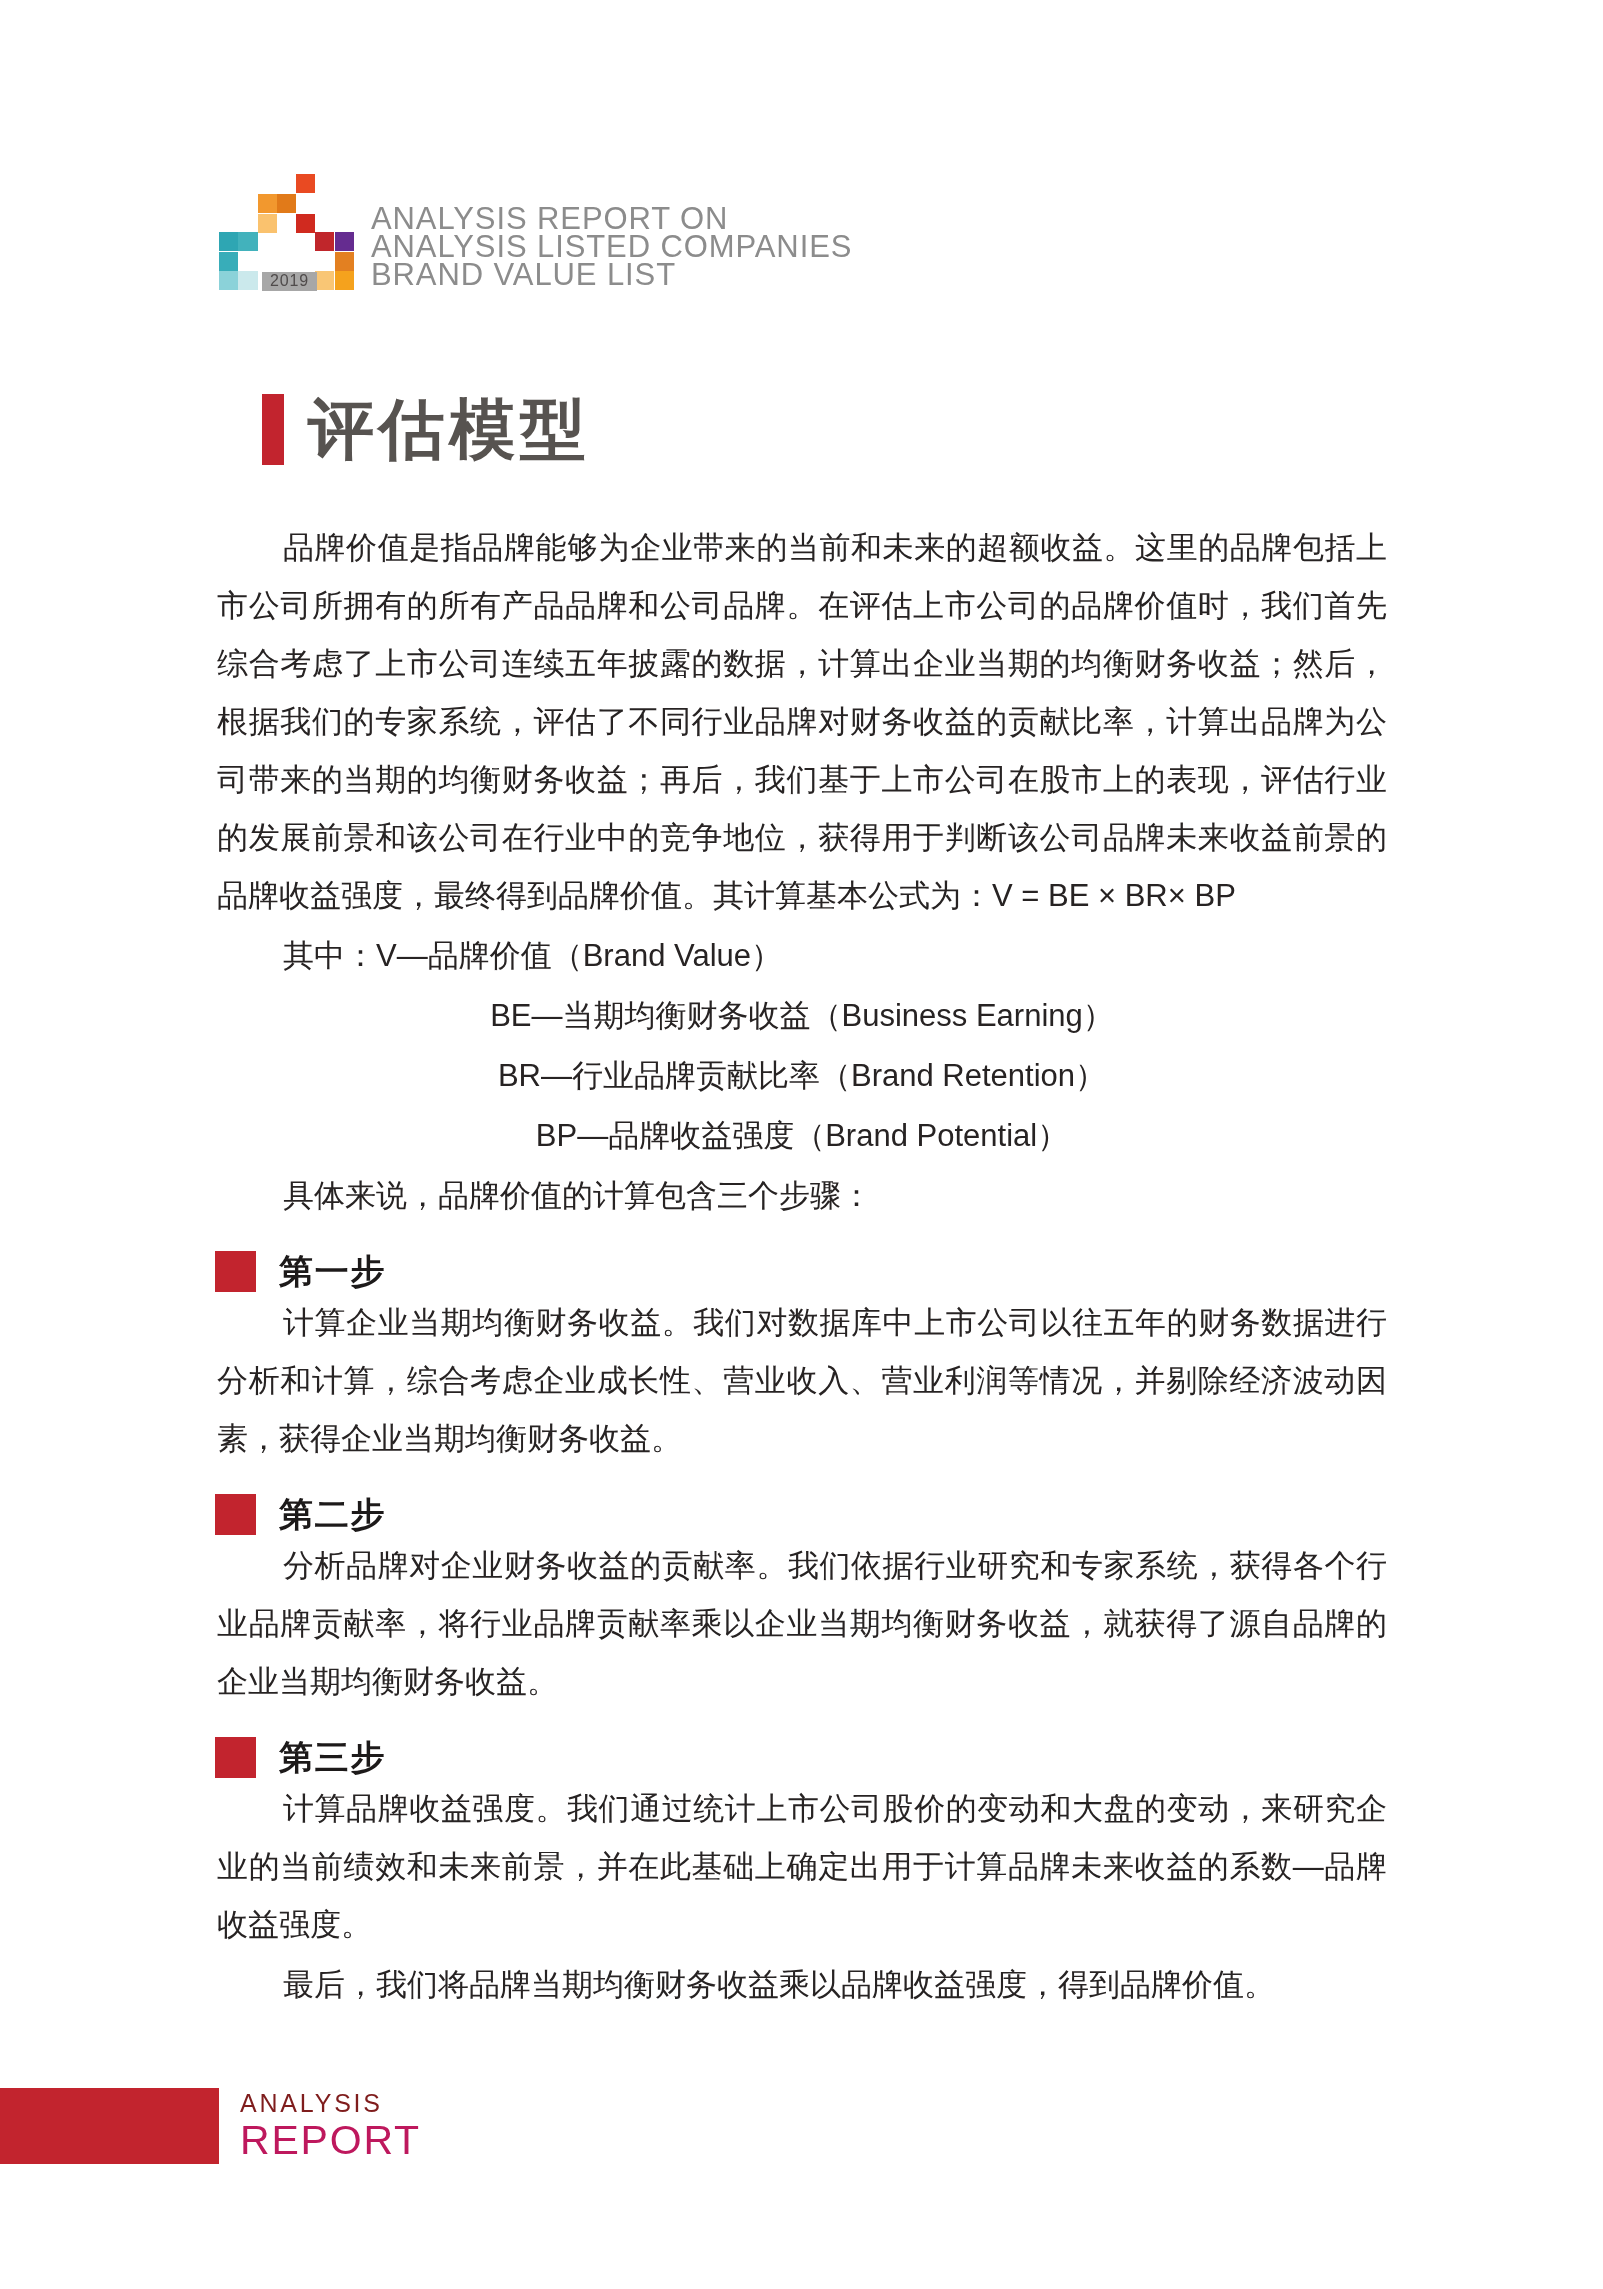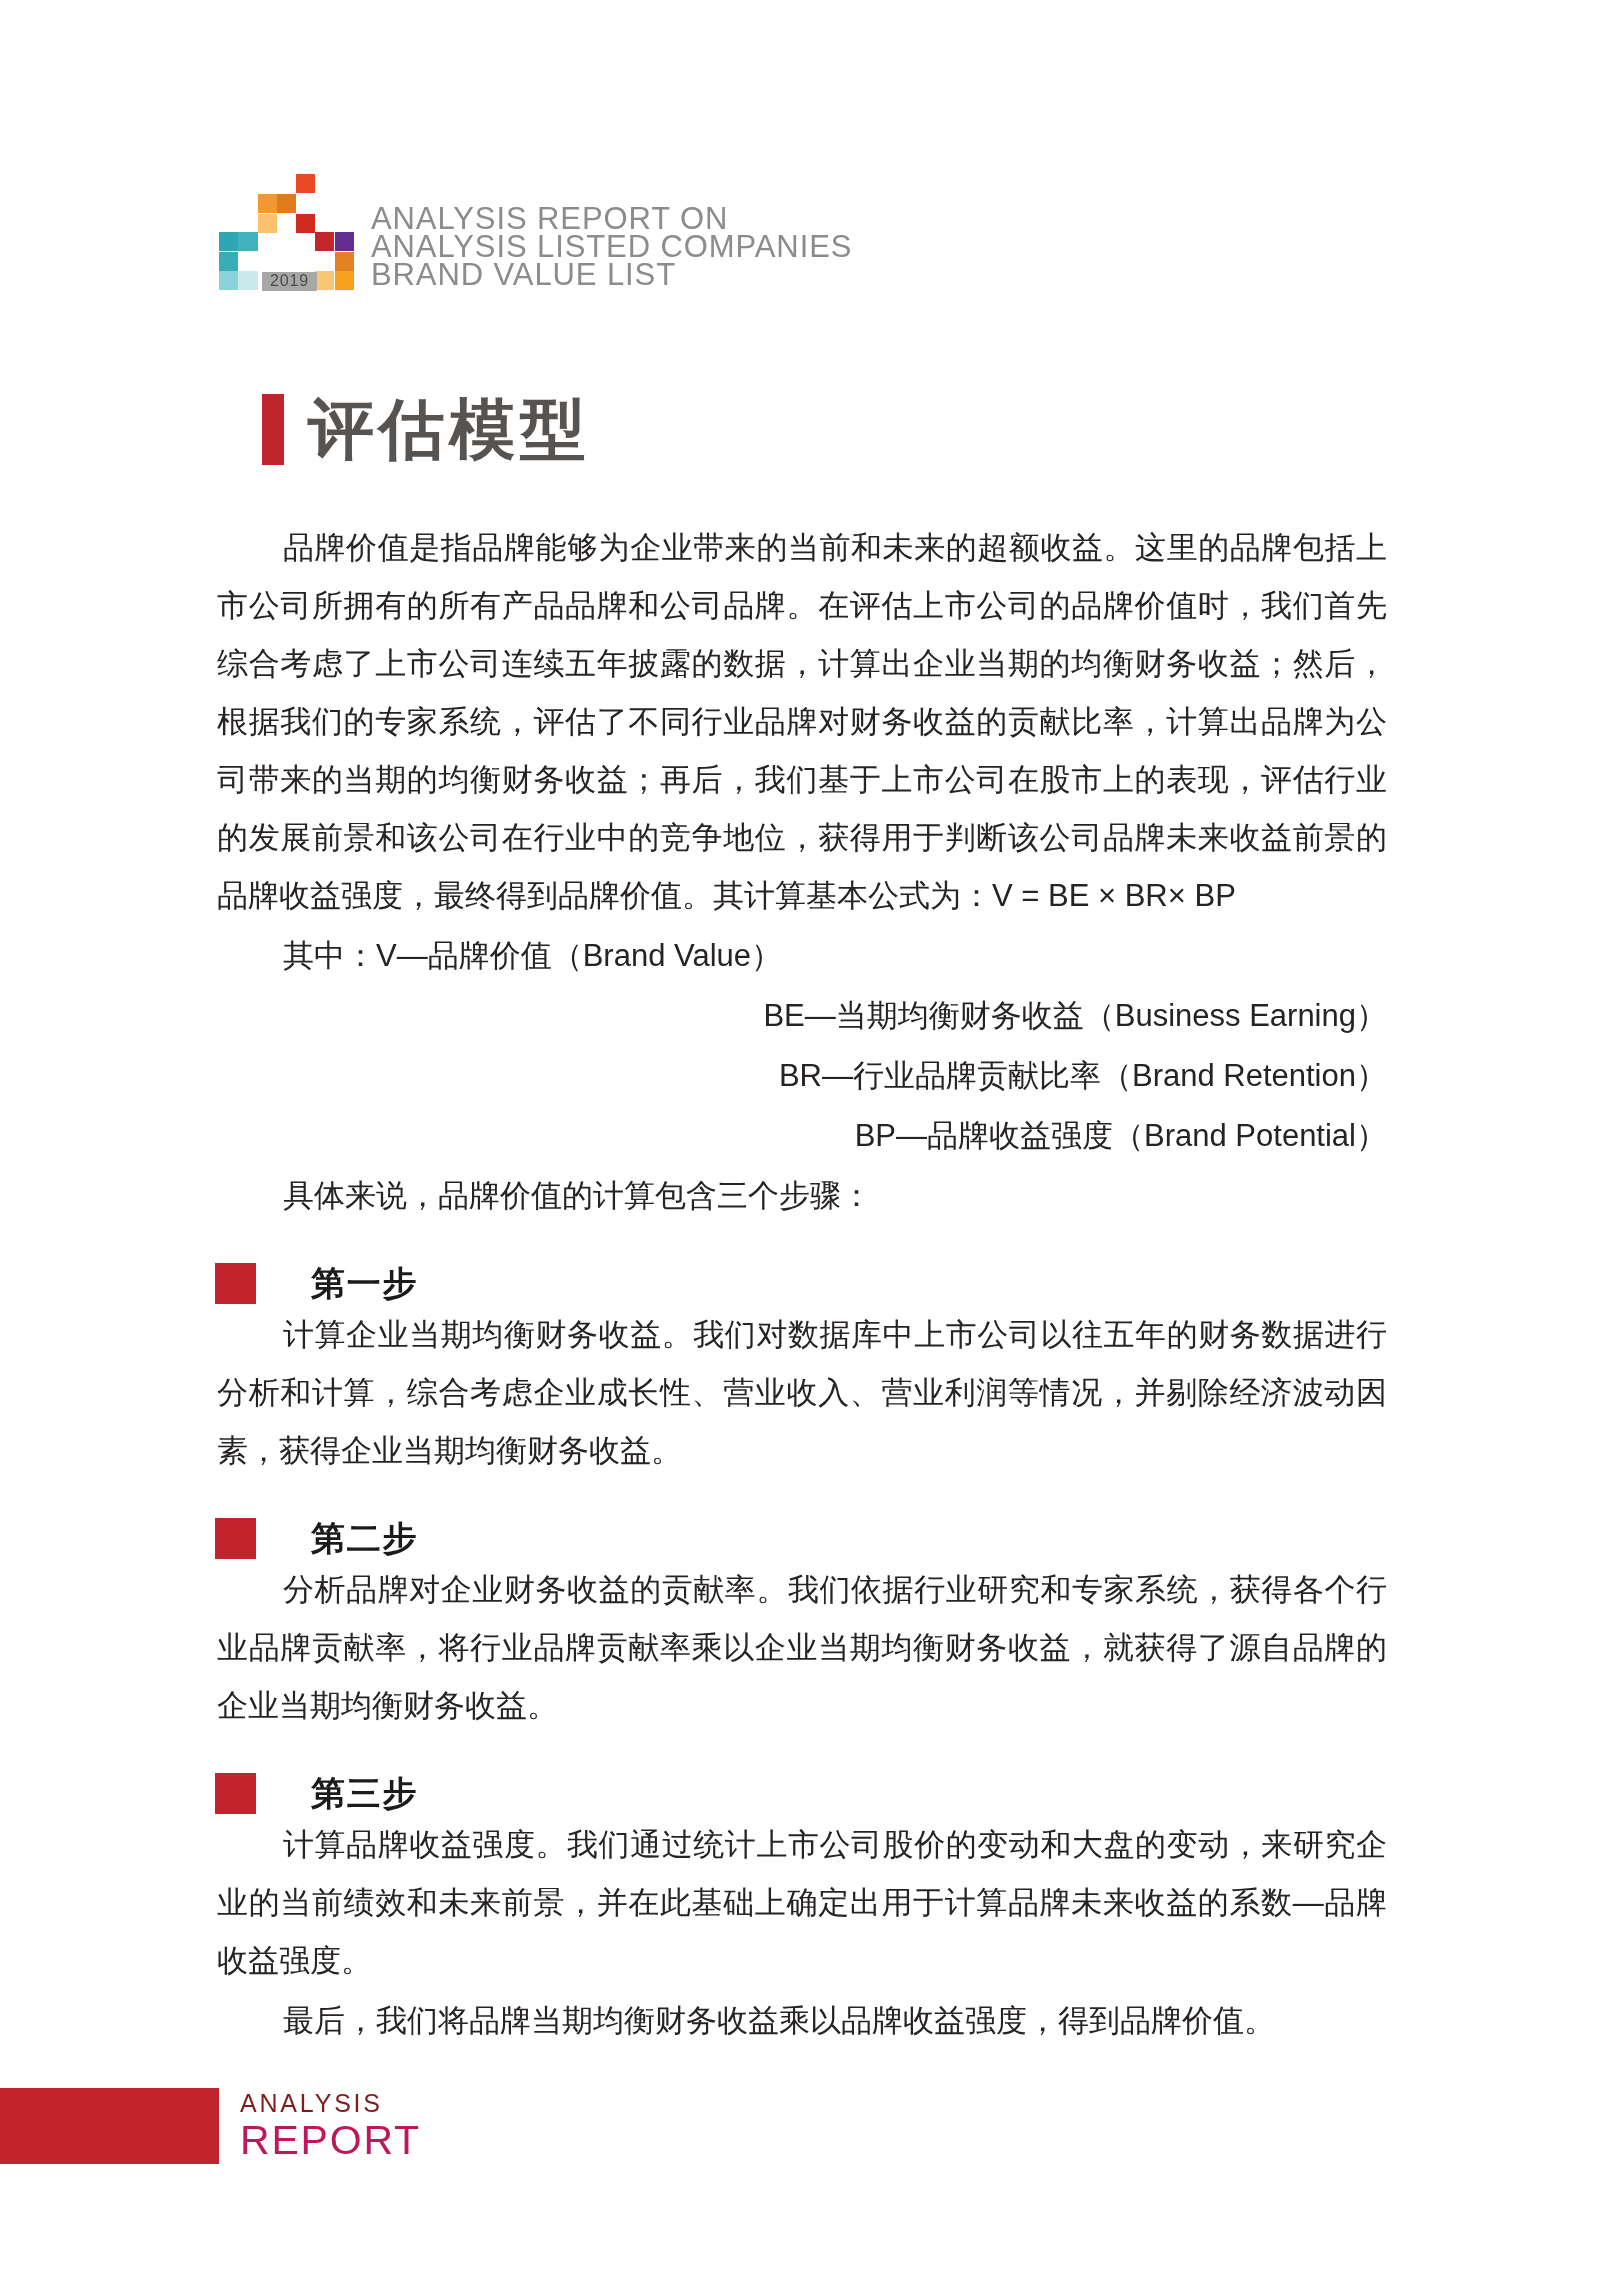--- a/index.html
+++ b/index.html
@@ -36,24 +36,24 @@
 
   
   .doc-body{
     position:absolute;left:215px;top:517px;width:1174px;
     font-size:31px;line-height:58px;color:#272323;
     text-align:justify;
   }
   .doc-body p{margin:2px;}
   .indent{text-indent:66px;}
   .where-line{text-indent:66px;text-align:left;}
-  .def-line{margin-left:156px;text-align:right;}
+  .def-line{margin-left:156px;text-align:center;}
 
   .step-heading{
-    display:flex;align-items:center;height:41px;margin-top:38px;gap:32px;
+    display:flex;align-items:center;height:41px;margin-top:26px;
   }
   .step-marker{width:41px;height:41px;flex:0 0 41px;}
   .step-label{
     margin-left:23px;font-size:34px;font-weight:bold;color:#1d1a1a;
     letter-spacing:1.8px;white-space:nowrap;line-height:41px;
   }
   .step-para{margin-top:20px;}
 
   
   .footer-block{position:absolute;left:0;top:2088px;width:219px;height:76px;}

